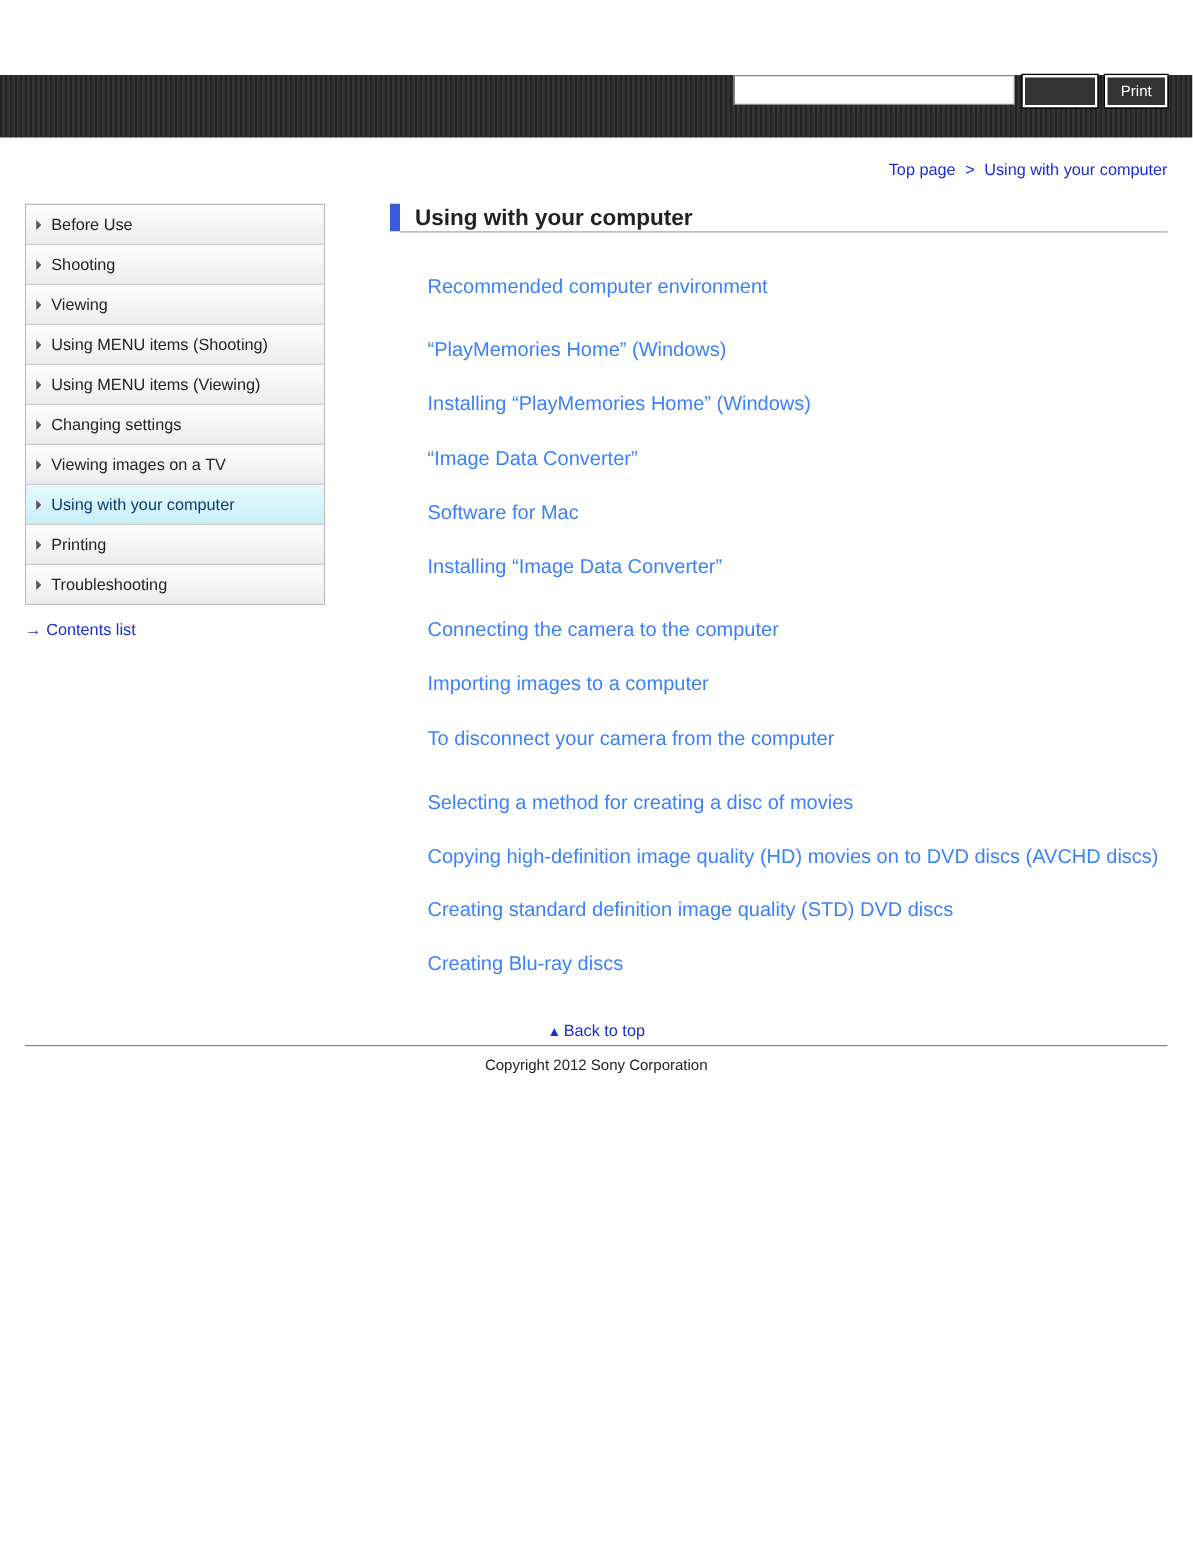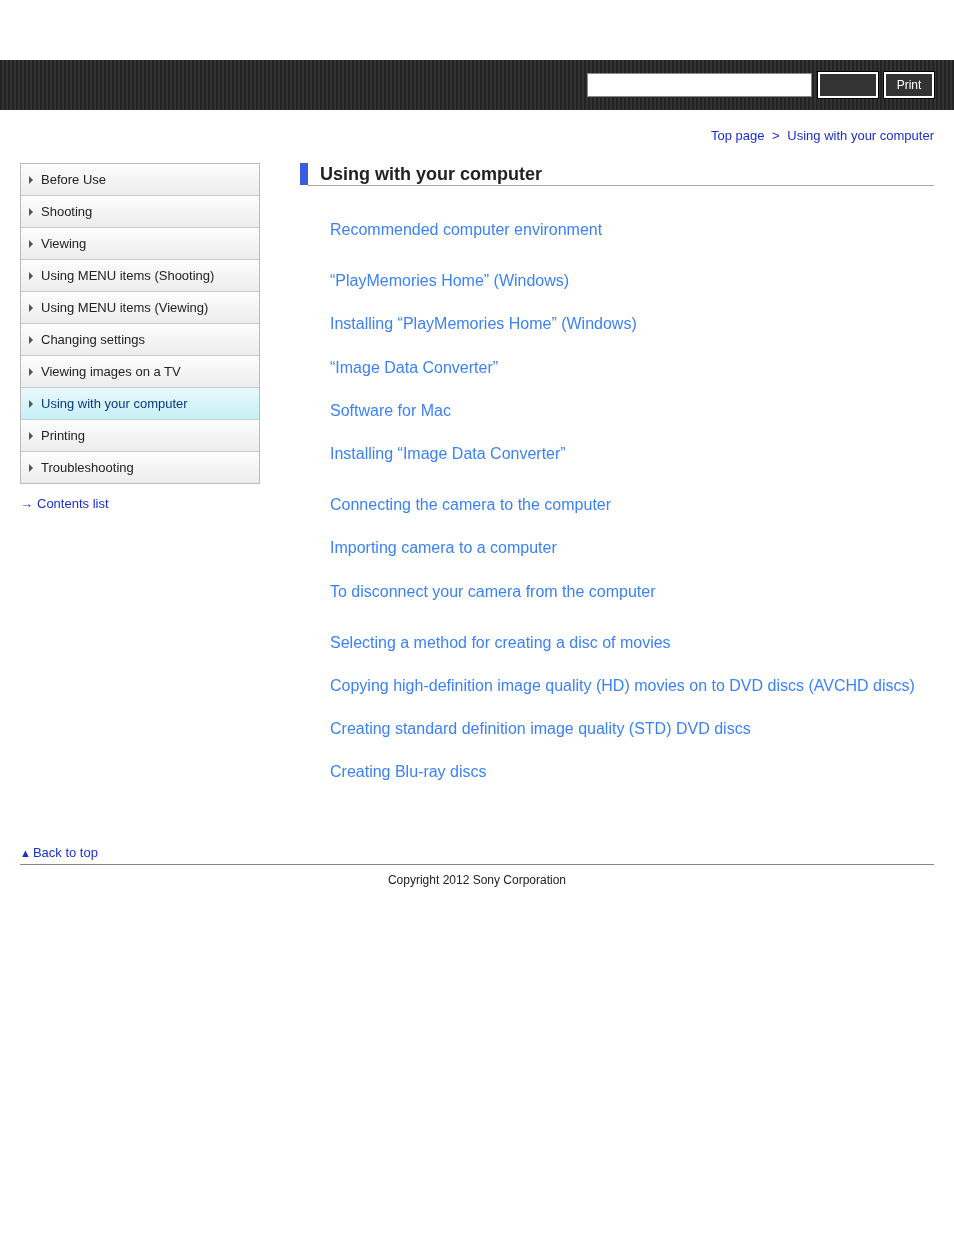--- a/index.html
+++ b/index.html
@@ -9,21 +9,20 @@
     color: #222;
     background: #fff;
     width: 954px;
     margin: 0 auto;
   }
   .top-spacer { height: 60px; }
   .header-band {
     height: 50px;
     background: repeating-linear-gradient(90deg,#222 0,#222 2px,#333 2px,#333 4px);
     display: flex;
-    align-items: center;
     justify-content: flex-end;
     padding-right: 20px;
     gap: 6px;
   }
   .search-input {
     width: 225px;
     height: 24px;
     background: #fff;
     border: 1px solid #888;
     padding: 0 6px;
@@ -54,20 +53,21 @@
     padding: 18px 20px 10px 20px;
     font-size: 13px;
   }
   .breadcrumb a { color: #1a2fcf; text-decoration: none; }
   .breadcrumb span.sep { color: #1a2fcf; margin: 0 4px; }
   .breadcrumb span.current { color: #1a2fcf; }
   .container {
     display: flex;
     align-items: flex-start;
     padding: 10px 20px 0 20px;
+    gap: 12px;
   }
   .sidebar {
     width: 240px;
     flex-shrink: 0;
     border: 1px solid #bbb;
     background: linear-gradient(#fdfdfd,#eeeeee);
   }
   .sidebar-item {
     border-bottom: 1px solid #ccc;
     padding: 8px 10px 8px 20px;
@@ -128,24 +128,23 @@
   .section { margin-bottom: 24px; padding-left: 30px; }
   .link-list a {
     display: block;
     color: #3b82f6;
     text-decoration: none;
     font-size: 16px;
     line-height: 1.7;
     margin-top: 16px;
   }
   .back-to-top {
-    text-align: left;
+    text-align: center;
     padding: 8px 20px 4px 20px;
     font-size: 13px;
-    margin-top: 28px;
   }
   .back-to-top a { color: #1a2fcf; text-decoration: none; }
   .back-to-top .tri {
     color: #1a2fcf;
     margin-right: 2px;
     font-size: 11px;
   }
   .footer-rule { border-top: 1px solid #888; margin: 0 20px; }
   .copyright {
     text-align: center;
@@ -214,21 +213,21 @@
             <a href="#">“PlayMemories Home” (Windows)</a>
             <a href="#">Installing “PlayMemories Home” (Windows)</a>
             <a href="#">“Image Data Converter”</a>
             <a href="#">Software for Mac</a>
             <a href="#">Installing “Image Data Converter”</a>
           </div>
         </div>
         <div class="section">
           <div class="link-list">
             <a href="#">Connecting the camera to the computer</a>
-            <a href="#">Importing camera to a computer</a>
+            <a href="#">Importing images to a computer</a>
             <a href="#">To disconnect your camera from the computer</a>
           </div>
         </div>
         <div class="section">
           <div class="link-list">
             <a href="#">Selecting a method for creating a disc of movies</a>
             <a href="#">Copying high-definition image quality (HD) movies on to DVD discs (AVCHD discs)</a>
             <a href="#">Creating standard definition image quality (STD) DVD discs</a>
             <a href="#">Creating Blu-ray discs</a>
           </div>

